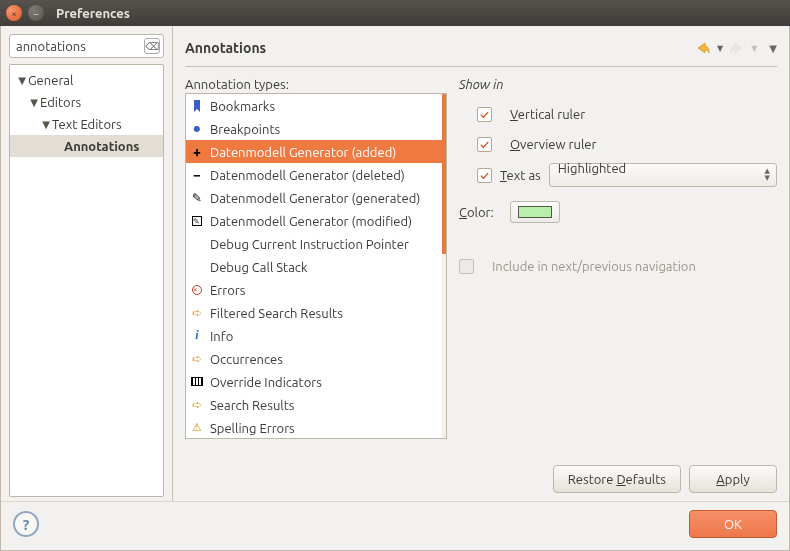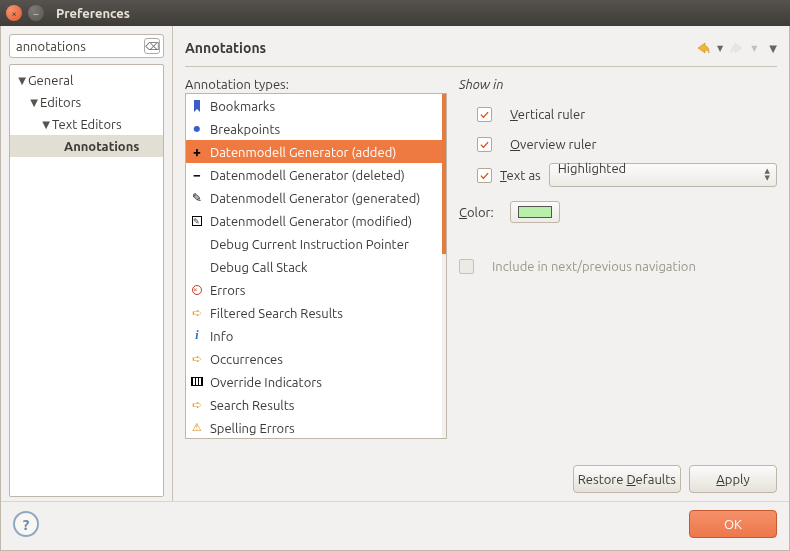--- a/index.html
+++ b/index.html
@@ -248,21 +248,21 @@
 
   .spacer { flex: 1; }
 
   .button-row {
     display: flex; gap: 8px; justify-content: flex-end;
     padding-top: 6px;
   }
   .btn {
     height: 28px;
     min-width: 88px;
-    padding: 0 4px;
+    padding: 0 14px;
     border: 1px solid #bdb6a9;
     border-radius: 4px;
     background: linear-gradient(#fcfbfa, #e6e2da);
     cursor: pointer;
     display:inline-flex;align-items:center;justify-content:center;
     font-family: inherit; font-size: 13px; color:#3c3b37;
   }
   .btn .ul { text-decoration: underline; }
   .btn.primary {
     background: linear-gradient(#f59068, #ee774b);

